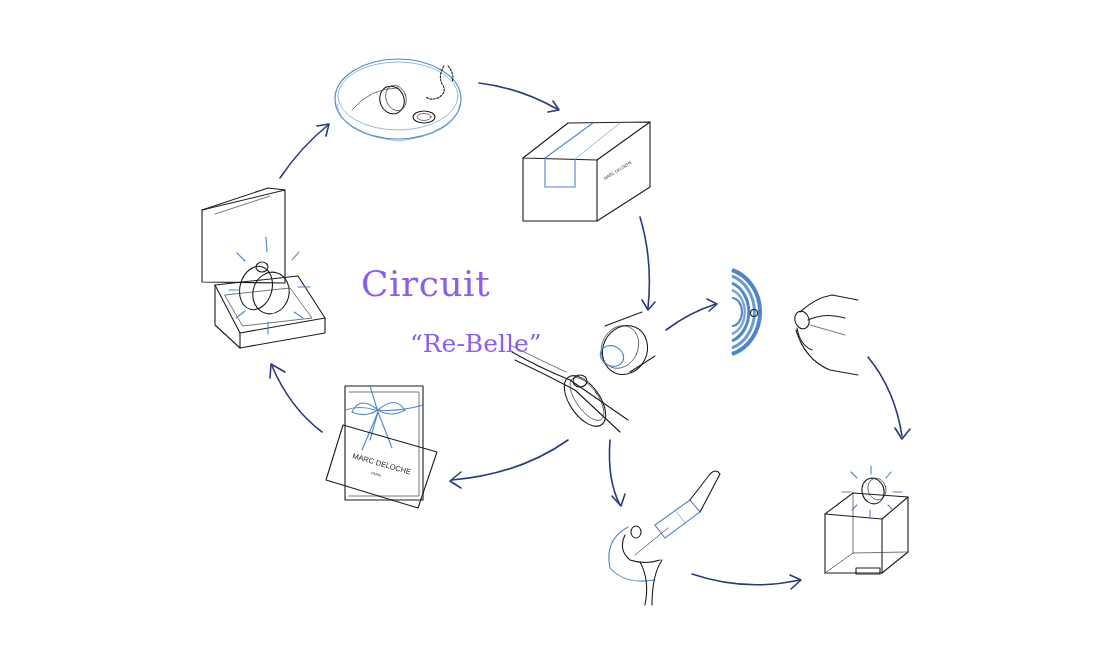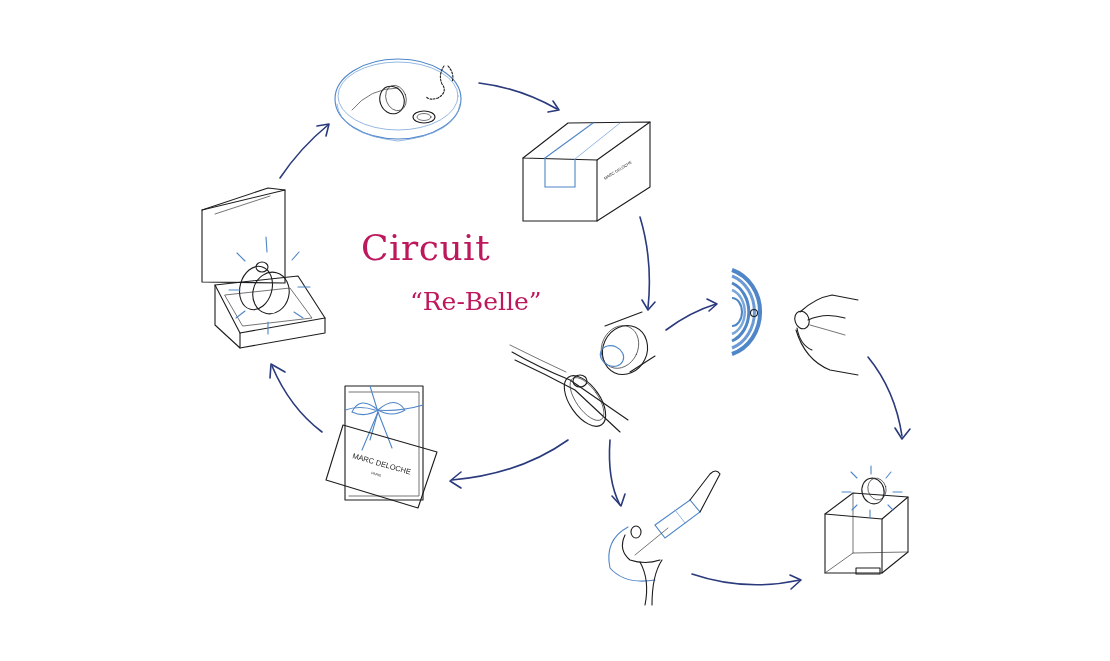--- a/index.html
+++ b/index.html
@@ -1,25 +1,26 @@
 <!DOCTYPE html>
 <html><head>
   <meta charset="utf-8">
   <style>
     html, body { margin: 0; padding: 0; background: #ffffff; }
     body { width: 1110px; height: 661px; position: relative; overflow: hidden; }
     #stage { position: absolute; left: 0; top: 0; width: 1110px; height: 661px; }
     .title {
       position: absolute;
       font-family: "DejaVu Serif", "Liberation Serif", serif;
-      color: #be185d;
+      color: #8b5cf6;
       white-space: nowrap;
+      margin-top: 36px;
     }
     #title-main { left: 361px; top: 227px; font-size: 36px; letter-spacing: 0.5px; }
-    #title-sub { left: 410px; top: 287px; font-size: 25px; }
+    #title-sub { left: 410px; top: 293px; font-size: 25px; }
     .ink { fill: none; stroke: #1d1d1f; stroke-width: 1.1; stroke-linecap: round; stroke-linejoin: round; }
     .ink-thin { fill: none; stroke: #3a3a3c; stroke-width: 0.7; stroke-linecap: round; }
     .blue { fill: none; stroke: #4f86c8; stroke-width: 1.1; stroke-linecap: round; }
     .blue-thin { fill: none; stroke: #7aa6da; stroke-width: 0.8; stroke-linecap: round; }
     .arrow { fill: none; stroke: #2a3a7c; stroke-width: 1.6; stroke-linecap: round; stroke-linejoin: round; }
     .brand { font-family: "Liberation Sans", sans-serif; fill: #1d1d1f; }
   </style>
 </head>
 <body>
 

